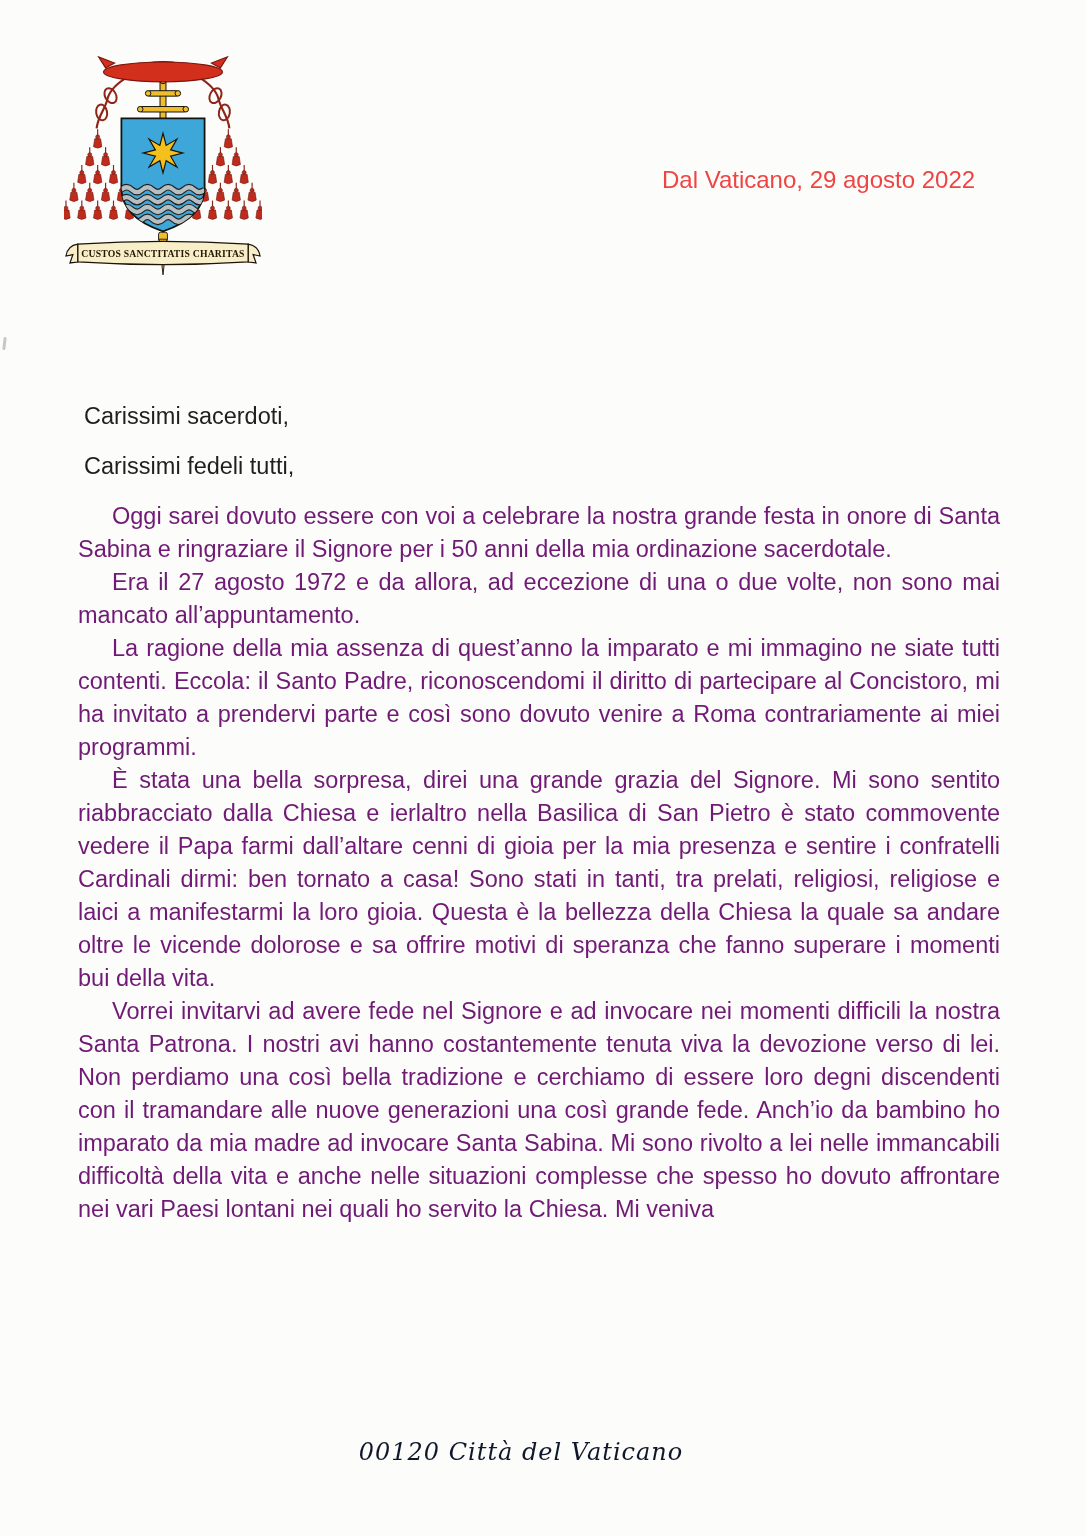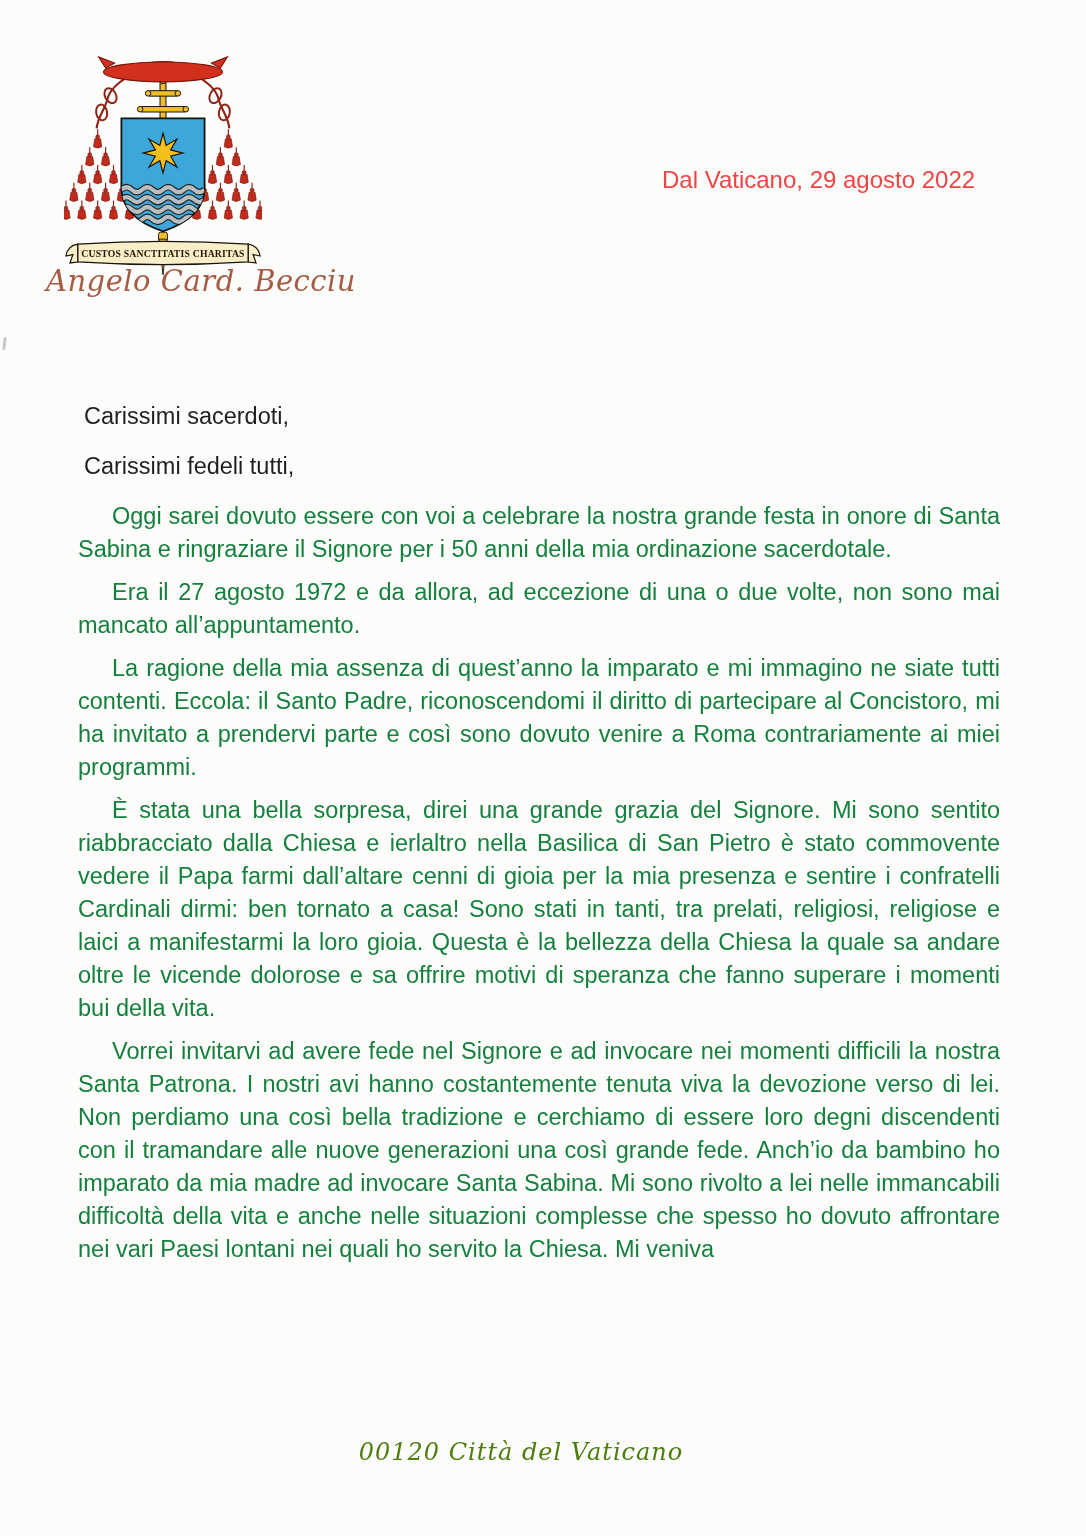--- a/index.html
+++ b/index.html
@@ -18,28 +18,28 @@
   .date-line {
     position:absolute; left:662px; top:166px;
     font-size:24px; color:#ef4444; white-space:nowrap;
   }
   .letter-body { position:absolute; left:78px; top:400px; width:922px; }
   .salutation {
     margin:0 0 17px 0; padding-left:6px;
     font-size:23.5px; line-height:33px; color:#1f1f1f;
   }
   .body-par {
-    margin:10px 0 0 0;
-    font-size:23.5px; line-height:33px; color:#15803d;
+    margin:0 0 0 0;
+    font-size:23.5px; line-height:33px; color:#701a75;
     text-align:justify; text-indent:34px;
   }
   .footer-script {
     position:absolute; left:0; top:1438px; width:1042px; text-align:center;
     font-family:"DejaVu Serif", serif; font-style:italic;
-    font-size:24px; color:#4d7c0f; letter-spacing:1px;
+    font-size:24px; color:#0f172a; letter-spacing:1px;
   }
   .artifact {
     position:absolute; left:3px; top:337px; width:3px; height:13px;
     background:#c7c7c5; border-radius:2px; transform:rotate(7deg);
   }
   .crest-motto-text {
     font-family:"Liberation Serif", serif; font-weight:700;
     font-size:9.8px; letter-spacing:0.2px; fill:#241504;
   }
 </style>
@@ -134,21 +134,20 @@
 
       <g>
         <path d="M14,205 C7,206 3,210 2,217 L9,215.5 L6,224 L14,223 Z" fill="#f8efc8" stroke="#1c1208" stroke-width="1.2"></path>
         <path d="M186,205 C193,206 197,210 198,217 L191,215.5 L194,224 L186,223 Z" fill="#f8efc8" stroke="#1c1208" stroke-width="1.2"></path>
         <path d="M14,205 Q100,199.5 186,205 L186,223 Q100,228.5 14,223 Z" fill="#f8efc8" stroke="#1c1208" stroke-width="1.3"></path>
         <text class="crest-motto-text" x="100" y="218" text-anchor="middle">CUSTOS SANCTITATIS CHARITAS</text>
       </g>
     </svg>
   </div>
 
-  <div class="signature-script">Angelo Card. Becciu</div>
 
   <div class="date-line">Dal Vaticano, 29 agosto 2022</div>
 
   <div class="artifact"></div>
 
   <div class="letter-body">
     <p class="salutation">Carissimi sacerdoti,</p>
     <p class="salutation">Carissimi fedeli tutti,</p>
 
     <p class="body-par">Oggi sarei dovuto essere con voi a celebrare la nostra grande festa in onore di Santa Sabina e ringraziare il Signore per i 50 anni della mia ordinazione sacerdotale.</p>

